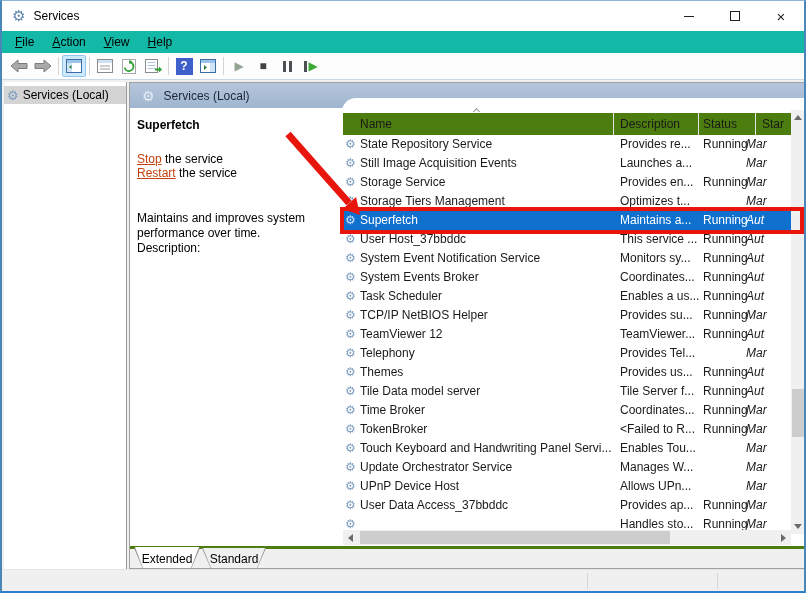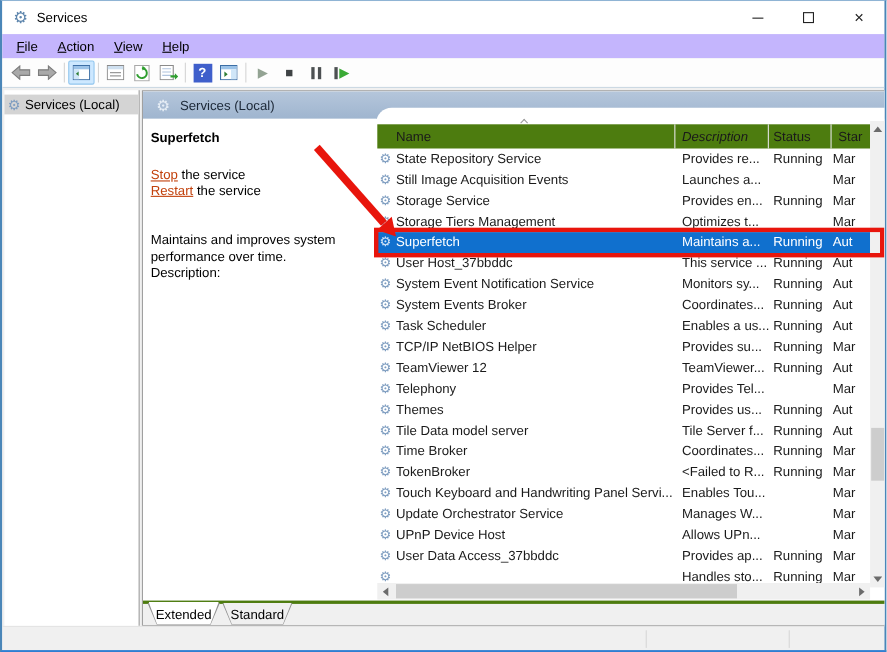--- a/index.html
+++ b/index.html
@@ -12,21 +12,21 @@
   
   .titlebar { position:absolute; left:0; top:0; right:0; height:30px; background:#fff; display:flex; align-items:center; }
   .title-gear { font-size:15px; color:#5e86ad; margin:0 8px 0 10px; }
   .title-text { font-size:12px; color:#000; }
   .win-controls { position:absolute; right:0; top:0; height:30px; display:flex; }
   .win-btn { width:46px; height:30px; display:flex; align-items:center; justify-content:center; }
   .min-glyph { width:10px; height:1px; background:#222; display:block; }
   .max-glyph { width:10px; height:10px; border:1px solid #222; display:block; }
   .close-glyph { font-size:15px; color:#222; line-height:1; }
   
-  .menubar { position:absolute; left:0; top:30px; right:0; height:22px; background:#c4b5fd; display:flex; align-items:center; padding-left:4px; }
+  .menubar { position:absolute; left:0; top:30px; right:0; height:22px; background:#14b8a6; display:flex; align-items:center; padding-left:4px; }
   .menu-item { display:inline-block; font-size:12px; color:#000; padding:3px 9px; }
   .menu-item::first-letter { text-decoration:underline; }
   
   .toolbar { position:absolute; left:0; top:52px; right:0; height:27px; background:#fdfdfd; border-bottom:1px solid #ccd9e3; display:flex; align-items:center; padding-left:5px; }
   .tb-btn { width:24px; height:22px; display:flex; align-items:center; justify-content:center; }
   .tb-sep { width:1px; height:18px; background:#d4d4d4; margin:0 3px; }
   .tb-active { background:#cde8ff; border:1px solid #92c6ee; border-radius:2px; }
   .help-box { width:17px; height:17px; background:#3f5fcb; color:#fff; font-weight:bold; font-size:12px; display:flex; align-items:center; justify-content:center; }
   .glyph-play { color:#93a393; font-size:12px; }
   .glyph-stop { color:#3f4345; font-size:12px; }
@@ -47,31 +47,31 @@
   .headerbar .lbl { font-size:12px; color:#1b2736; }
   .whitepanel { position:absolute; left:212px; right:0; top:15px; bottom:22px; background:#fff; border-top-left-radius:14px; }
   .detailpane { position:absolute; left:0; width:212px; top:25px; bottom:22px; background:#fff; }
   .svc-title { position:absolute; left:7px; top:10px; font-size:12px; font-weight:bold; color:#000; }
   .svc-links { position:absolute; left:7px; top:44px; font-size:12px; color:#000; line-height:14px; }
   .svc-links a { color:#c2410c; text-decoration:underline; }
   .svc-desc { position:absolute; left:7px; top:103px; width:190px; font-size:12px; color:#000; line-height:15px; }
   
   .colheaders { position:absolute; left:213px; right:14px; top:30px; height:22px; background:#4d7c0f; }
   .colheaders .col { position:absolute; top:4px; font-size:12px; color:#1a1a1a; }
-  .col-name { left:17px; } .col-desc { left:277px;font-style:italic; } .col-status { left:360px; } .col-startup { left:419px; }
+  .col-name { left:17px; } .col-desc { left:277px; } .col-status { left:360px; } .col-startup { left:419px; }
   .colsep { position:absolute; top:0; width:1px; height:22px; background:#e4e4e4; }
   .sortmark { position:absolute; left:344px; top:26px; width:7px; height:7px; }
   .sortmark i { display:block; width:5px; height:5px; border-left:1px solid #9a9a9a; border-top:1px solid #9a9a9a; transform:rotate(45deg); }
   .rows { position:absolute; left:213px; right:14px; top:52px; }
   .row { position:relative; height:19px; font-size:12px; color:#1a1a1a; white-space:nowrap; overflow:hidden; }
   .row .gear { position:absolute; left:2px; top:2px; font-size:12px; color:#7e9dc0; }
   .row .name { position:absolute; left:17px; top:2px; }
   .row .desc { position:absolute; left:277px; top:2px; }
   .row .status { position:absolute; left:360px; top:2px; }
-  .row .startup { position:absolute; left:414px; top:2px; }
+  .row .startup { position:absolute; left:403px; top:2px;font-style:italic; }
   .row.selected { background:#1070ce; color:#fff; }
   .row.selected .gear { color:#cfe2f6; }
   
   .vscroll { position:absolute; right:0; width:14px; top:27px; height:424px; background:#f0f0f0; }
   .vscroll .arr { position:absolute; left:0; width:14px; height:15px; display:flex; align-items:center; justify-content:center; }
   .tri-up { width:0; height:0; border-left:4px solid transparent; border-right:4px solid transparent; border-bottom:5px solid #6b6b6b; }
   .tri-down { width:0; height:0; border-left:4px solid transparent; border-right:4px solid transparent; border-top:5px solid #6b6b6b; }
   .tri-left { width:0; height:0; border-top:4px solid transparent; border-bottom:4px solid transparent; border-right:5px solid #6b6b6b; }
   .tri-right { width:0; height:0; border-top:4px solid transparent; border-bottom:4px solid transparent; border-left:5px solid #6b6b6b; }
   .vthumb { position:absolute; left:1px; width:12px; top:279px; height:48px; background:#cdcdcd; }

